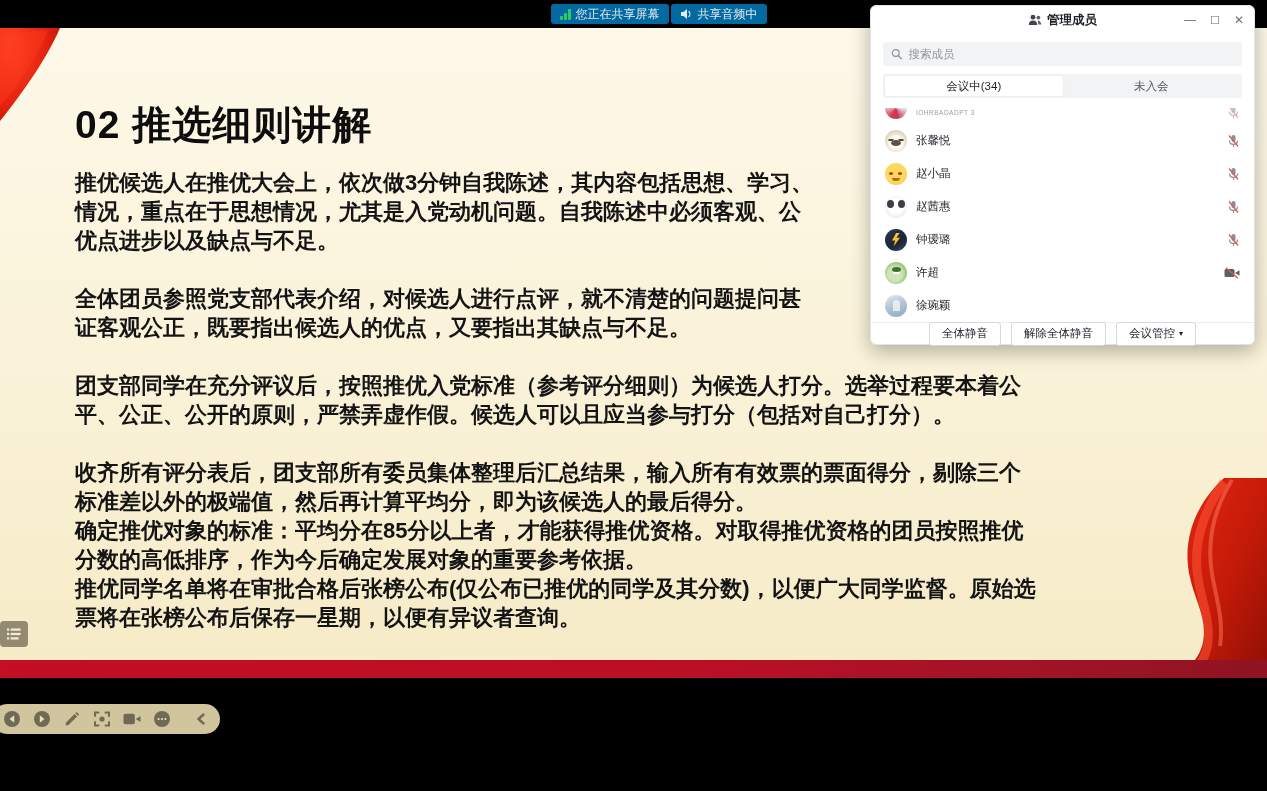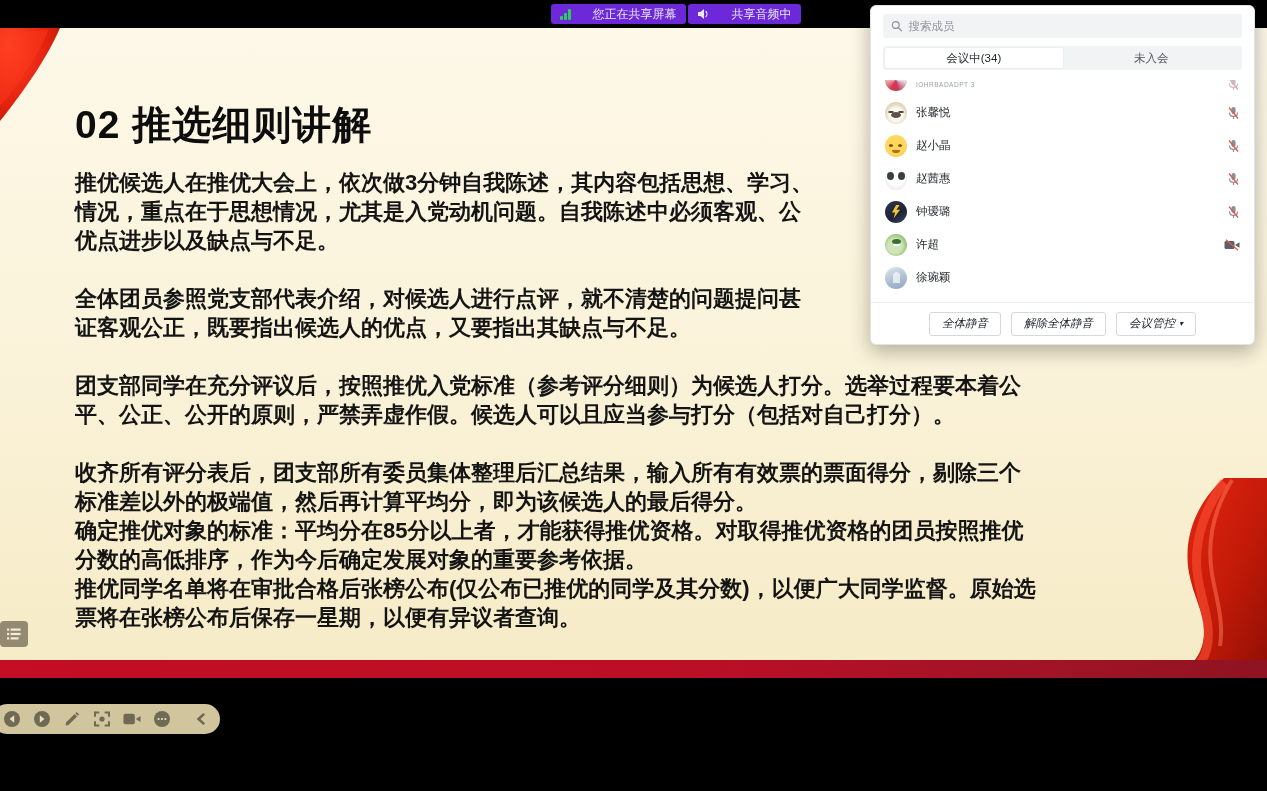--- a/index.html
+++ b/index.html
@@ -4,22 +4,22 @@
 <style>
   * { margin:0; padding:0; box-sizing:border-box; }
   html,body { width:1267px; height:791px; overflow:hidden; background:#000;
               font-family:"Liberation Sans", sans-serif; }
   .screen { position:relative; width:1267px; height:791px; background:#000; }
 
   
   .topbar { position:absolute; left:0; top:0; width:1267px; height:28px; background:#000;
             display:flex; align-items:center; }
   .pills { position:absolute; left:551px; top:4px; display:flex; gap:2px; }
-  .pill { height:20px; background:#6d28d9; border-radius:3px; display:flex; align-items:center;
-          gap:22px; padding:0 9px; color:#e8eaed; font-size:12px; white-space:nowrap; }
+  .pill { height:20px; background:#0369a1; border-radius:3px; display:flex; align-items:center;
+          gap:5px; padding:0 9px; color:#e8eaed; font-size:12px; white-space:nowrap; }
   .sigbars { display:flex; align-items:flex-end; gap:1.5px; height:11px; }
   .sigbars i { display:block; width:2.5px; background:#2ecc5e; border-radius:1px; }
   .sigbars i:nth-child(1){height:4px;} .sigbars i:nth-child(2){height:7px;} .sigbars i:nth-child(3){height:11px;}
 
   
   .slide { position:absolute; left:0; top:28px; width:1267px; height:650px;
            background:linear-gradient(180deg,#fdf8e8 0%,#faf2d8 55%,#f6ebc6 100%); overflow:hidden; }
   .ribbon-tl { position:absolute; left:0; top:0; }
   .ribbon-br { position:absolute; right:0; bottom:0; }
   .redbar { position:absolute; left:0; bottom:0; width:100%; height:18px;
@@ -73,22 +73,22 @@
                  box-shadow:9px 0 0 0 #7a5317; }
   .av3::after { content:""; position:absolute; left:7px; bottom:4px; width:8px; height:3px; border-radius:0 0 6px 6px; background:#b2701c; }
   .av4 { background:linear-gradient(145deg,#2b3550 0%,#1c2434 60%,#3c4866 100%); position:relative; }
   .av4::after { content:""; position:absolute; left:7px; top:4px; width:8px; height:14px;
                 background:#f6c431; clip-path:polygon(55% 0,0 58%,40% 58%,20% 100%,100% 38%,55% 38%,100% 0); }
   .av5 { background:radial-gradient(circle at 45% 55%,#cfe6b8 0 40%,#8fbf6e 75%,#5d9648 100%); }
   .av5::after { content:""; width:9px; height:5px; border-radius:50%; background:#3f6e33; margin-top:-6px;
                 box-shadow:0 3px 0 -1px #fff; }
   .av6 { background:linear-gradient(160deg,#dfe7ef 0%,#aebfd2 55%,#8fa6bf 100%); }
   .av6::after { content:""; width:7px; height:11px; border-radius:4px 4px 1px 1px; background:#f2f4f7; opacity:.8; }
-  .p-footer { flex:0 0 auto; height:42px; border-top:1px solid #ebedf0; display:flex; align-items:center;
-              justify-content:center; gap:10px;font-style:italic; }
+  .p-footer { flex:0 0 auto; height:22px; border-top:1px solid #ebedf0; display:flex; align-items:center;
+              justify-content:center; gap:10px; }
   .fbtn { height:24px; background:#fff; border:1px solid #d5d8dc; border-radius:3px; padding:0 12px;
           font-size:11.5px; color:#1f2329; display:flex; align-items:center; gap:4px; cursor:default; }
   .caret { font-size:8px; color:#1f2329; }
 
   
   .anno-toolbar { position:absolute; left:-8px; top:704px; height:30px; width:228px;
                   background:rgba(227,214,171,.92); border-radius:16px; display:flex; align-items:center;
                   justify-content:flex-end; gap:12px; padding:0 13px 0 20px; z-index:5; }
   .anno-toolbar .tdiv { width:1px; height:15px; background:rgba(111,106,85,.45); }
   .tico { display:flex; align-items:center; justify-content:center; width:18px; height:18px; cursor:pointer; }
@@ -163,20 +163,36 @@
         <svg width="13" height="12" viewBox="0 0 13 12">
           <path d="M1,4 L3.5,4 L7,1 L7,11 L3.5,8 L1,8 Z" fill="#e8eaed"></path>
           <path d="M9,3.5 C10.2,4.8 10.2,7.2 9,8.5" stroke="#e8eaed" stroke-width="1.2" fill="none" stroke-linecap="round"></path>
         </svg>
         <span>共享音频中</span>
       </div>
     </div>
   </div>
 
   <div class="panel">
+    <div class="p-header">
+      <div class="p-title">
+        <svg width="14" height="12" viewBox="0 0 14 12">
+          <circle cx="5" cy="3.2" r="2.4" fill="#41454c"></circle>
+          <path d="M0.8,11 C0.8,8 2.6,6.6 5,6.6 C7.4,6.6 9.2,8 9.2,11 Z" fill="#41454c"></path>
+          <circle cx="10.4" cy="3.6" r="1.9" fill="#41454c" opacity="0.85"></circle>
+          <path d="M9.8,6.4 C11.8,6.6 13.2,8 13.2,10.4 L10.4,10.4" fill="#41454c" opacity="0.85"></path>
+        </svg>
+        <span>管理成员</span>
+      </div>
+      <div class="win-controls">
+        <span>—</span>
+        <span class="wc-max">☐</span>
+        <span>✕</span>
+      </div>
+    </div>
 
     <div class="p-search">
       <svg width="12" height="12" viewBox="0 0 12 12">
         <circle cx="5" cy="5" r="3.6" fill="none" stroke="#8f959e" stroke-width="1.3"></circle>
         <line x1="7.8" y1="7.8" x2="11" y2="11" stroke="#8f959e" stroke-width="1.3" stroke-linecap="round"></line>
       </svg>
       <input type="text" placeholder="搜索成员" style="">
     </div>
 
     <div class="p-tabs">

